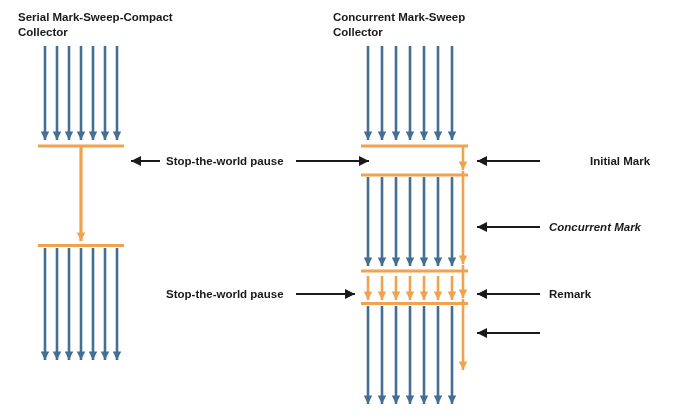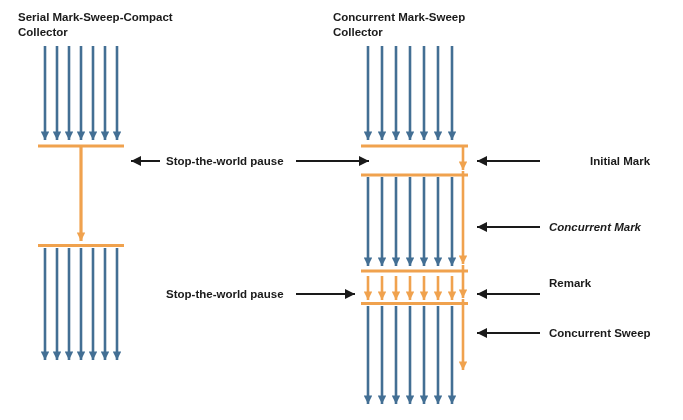--- a/index.html
+++ b/index.html
@@ -148,16 +148,15 @@
 
   <div class="lbl" style="left:333px; top:10px;">
     <span style="display:block">Concurrent Mark-Sweep</span>
     <span style="display:block">Collector</span>
   </div>
 
   <div class="lbl" style="left:166px; top:154px;">Stop-the-world pause</div>
   <div class="lbl" style="left:549px; top:154px;margin-left:41px;">Initial Mark</div>
   <div class="lbl" style="left:549px; top:220px;font-style:italic;">Concurrent Mark</div>
   <div class="lbl" style="left:166px; top:287px;">Stop-the-world pause</div>
-  <div class="lbl" style="left:549px; top:276px;">Remark</div>
-  <div class="lbl" style="left:549px; top:326px;">Concurrent Sweep</div>
+  <div class="lbl" style="left:549px; top:287px;">Remark</div>
 
 </div>
 
 </body></html>

